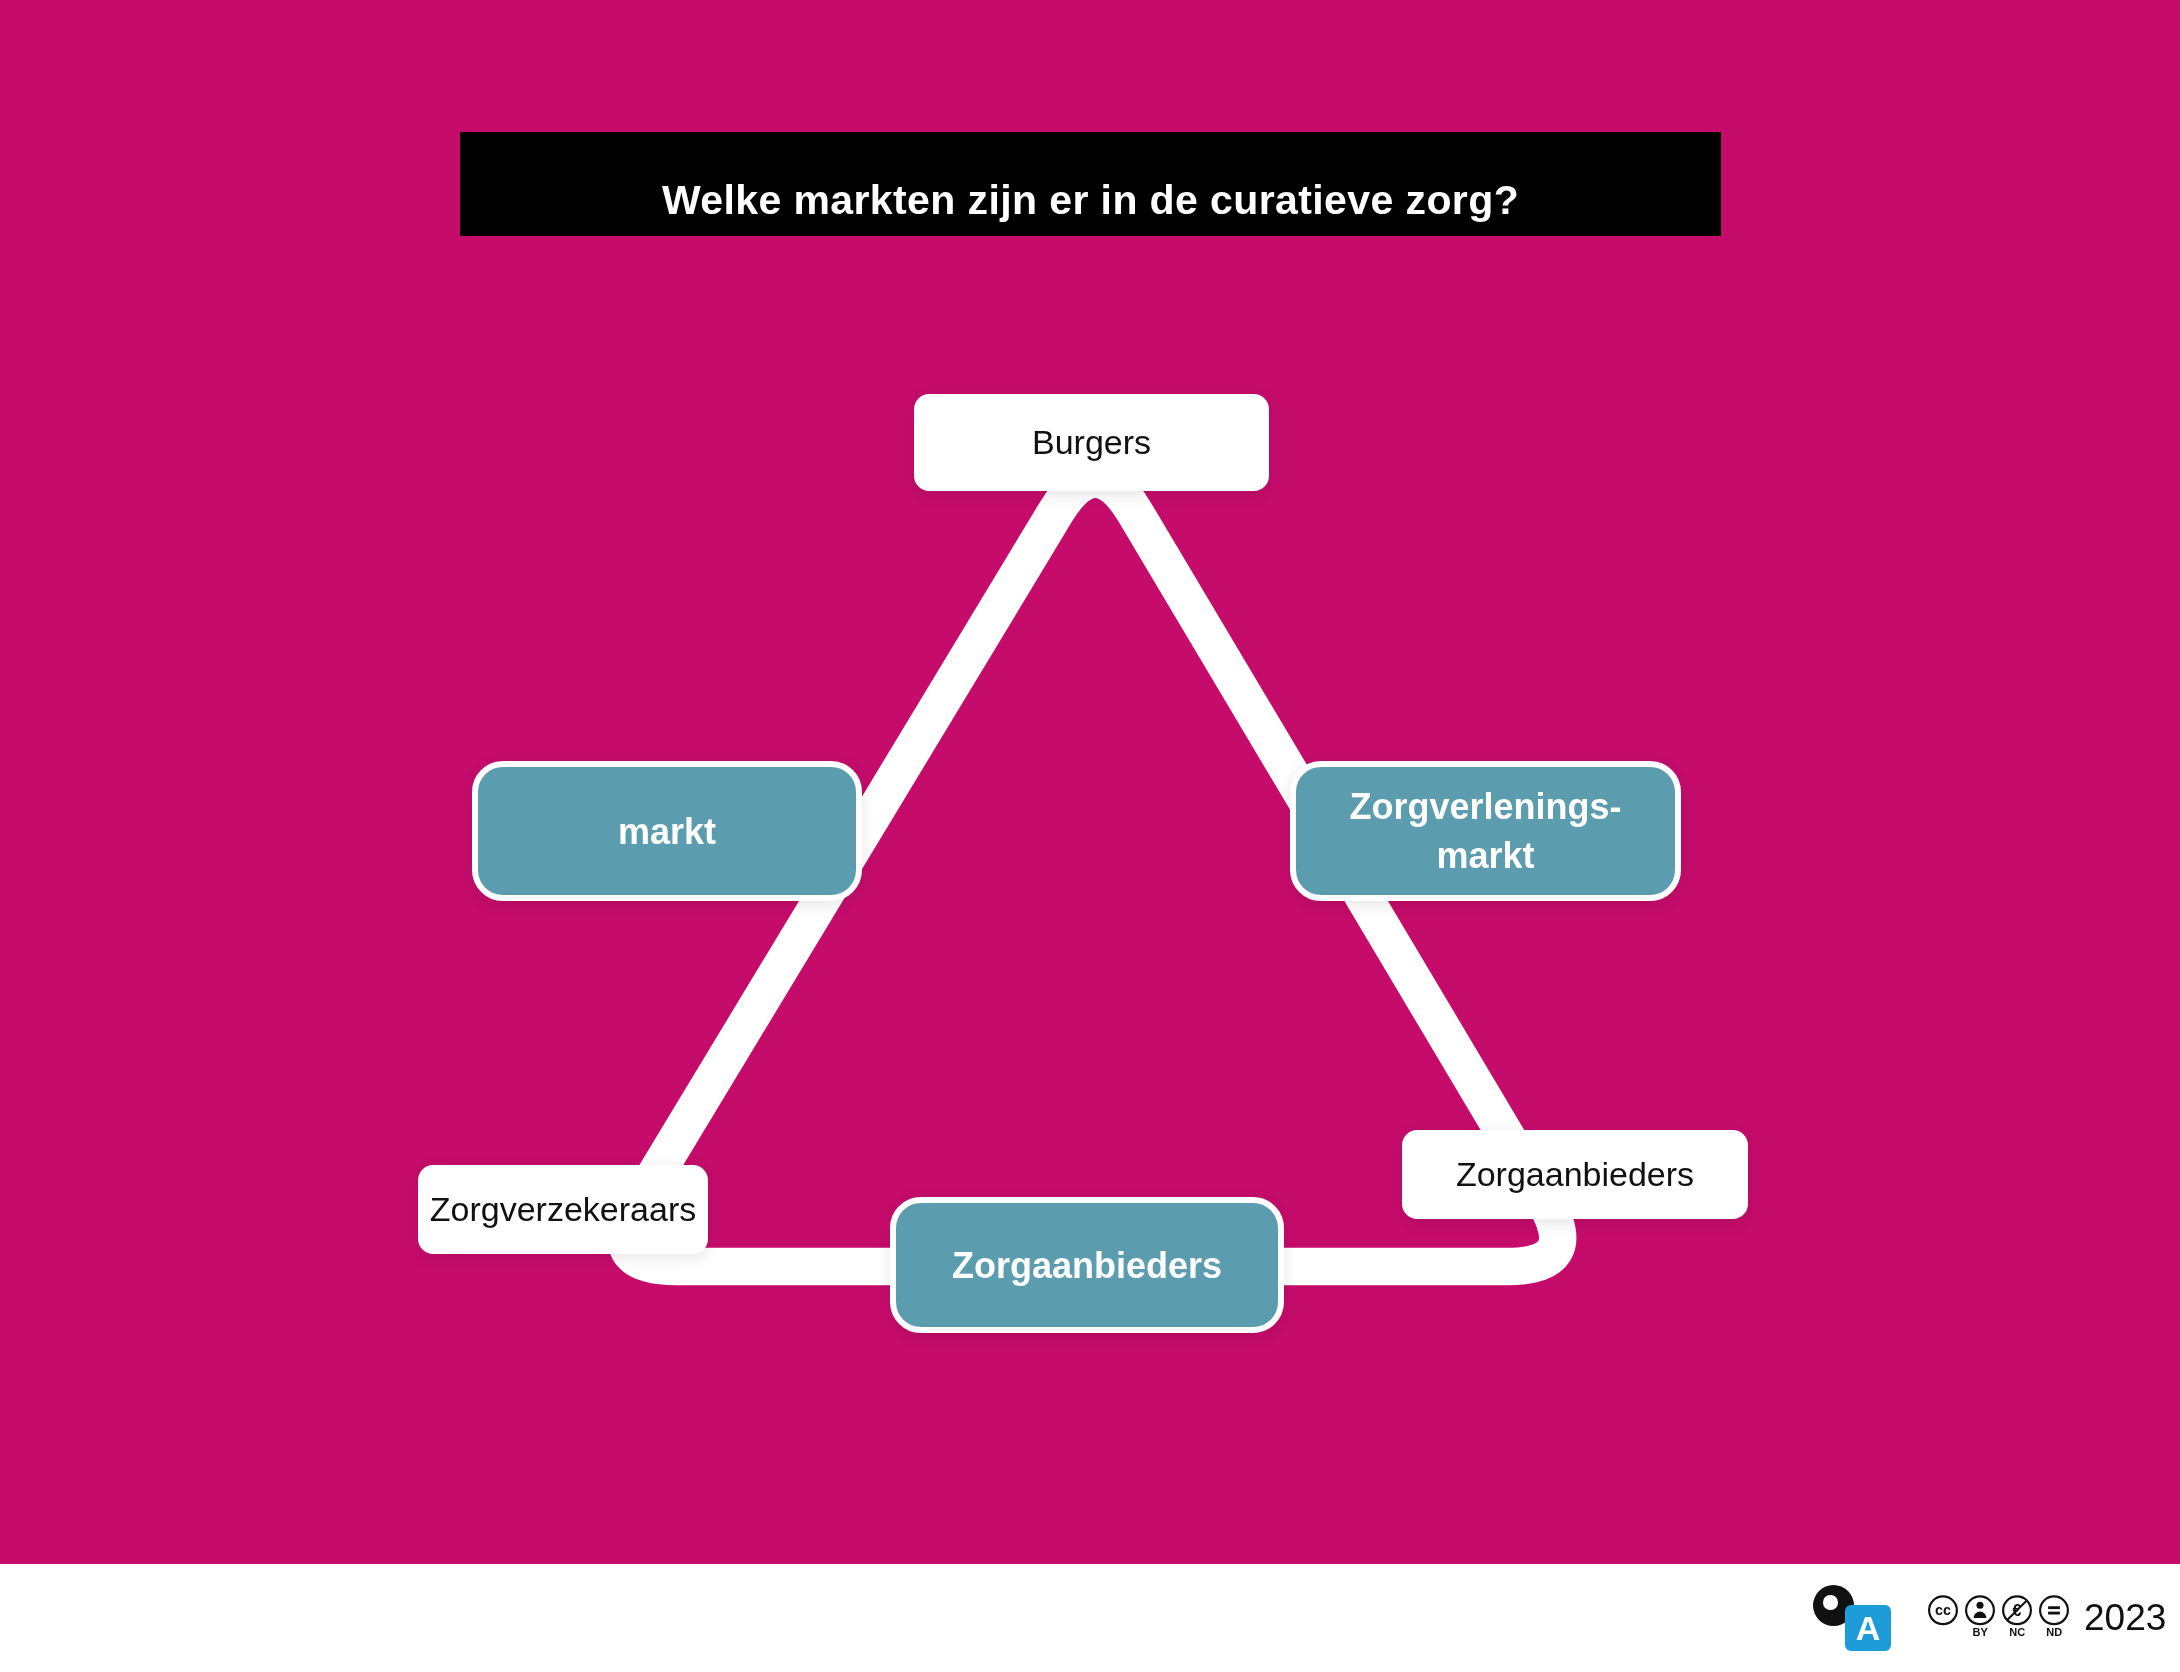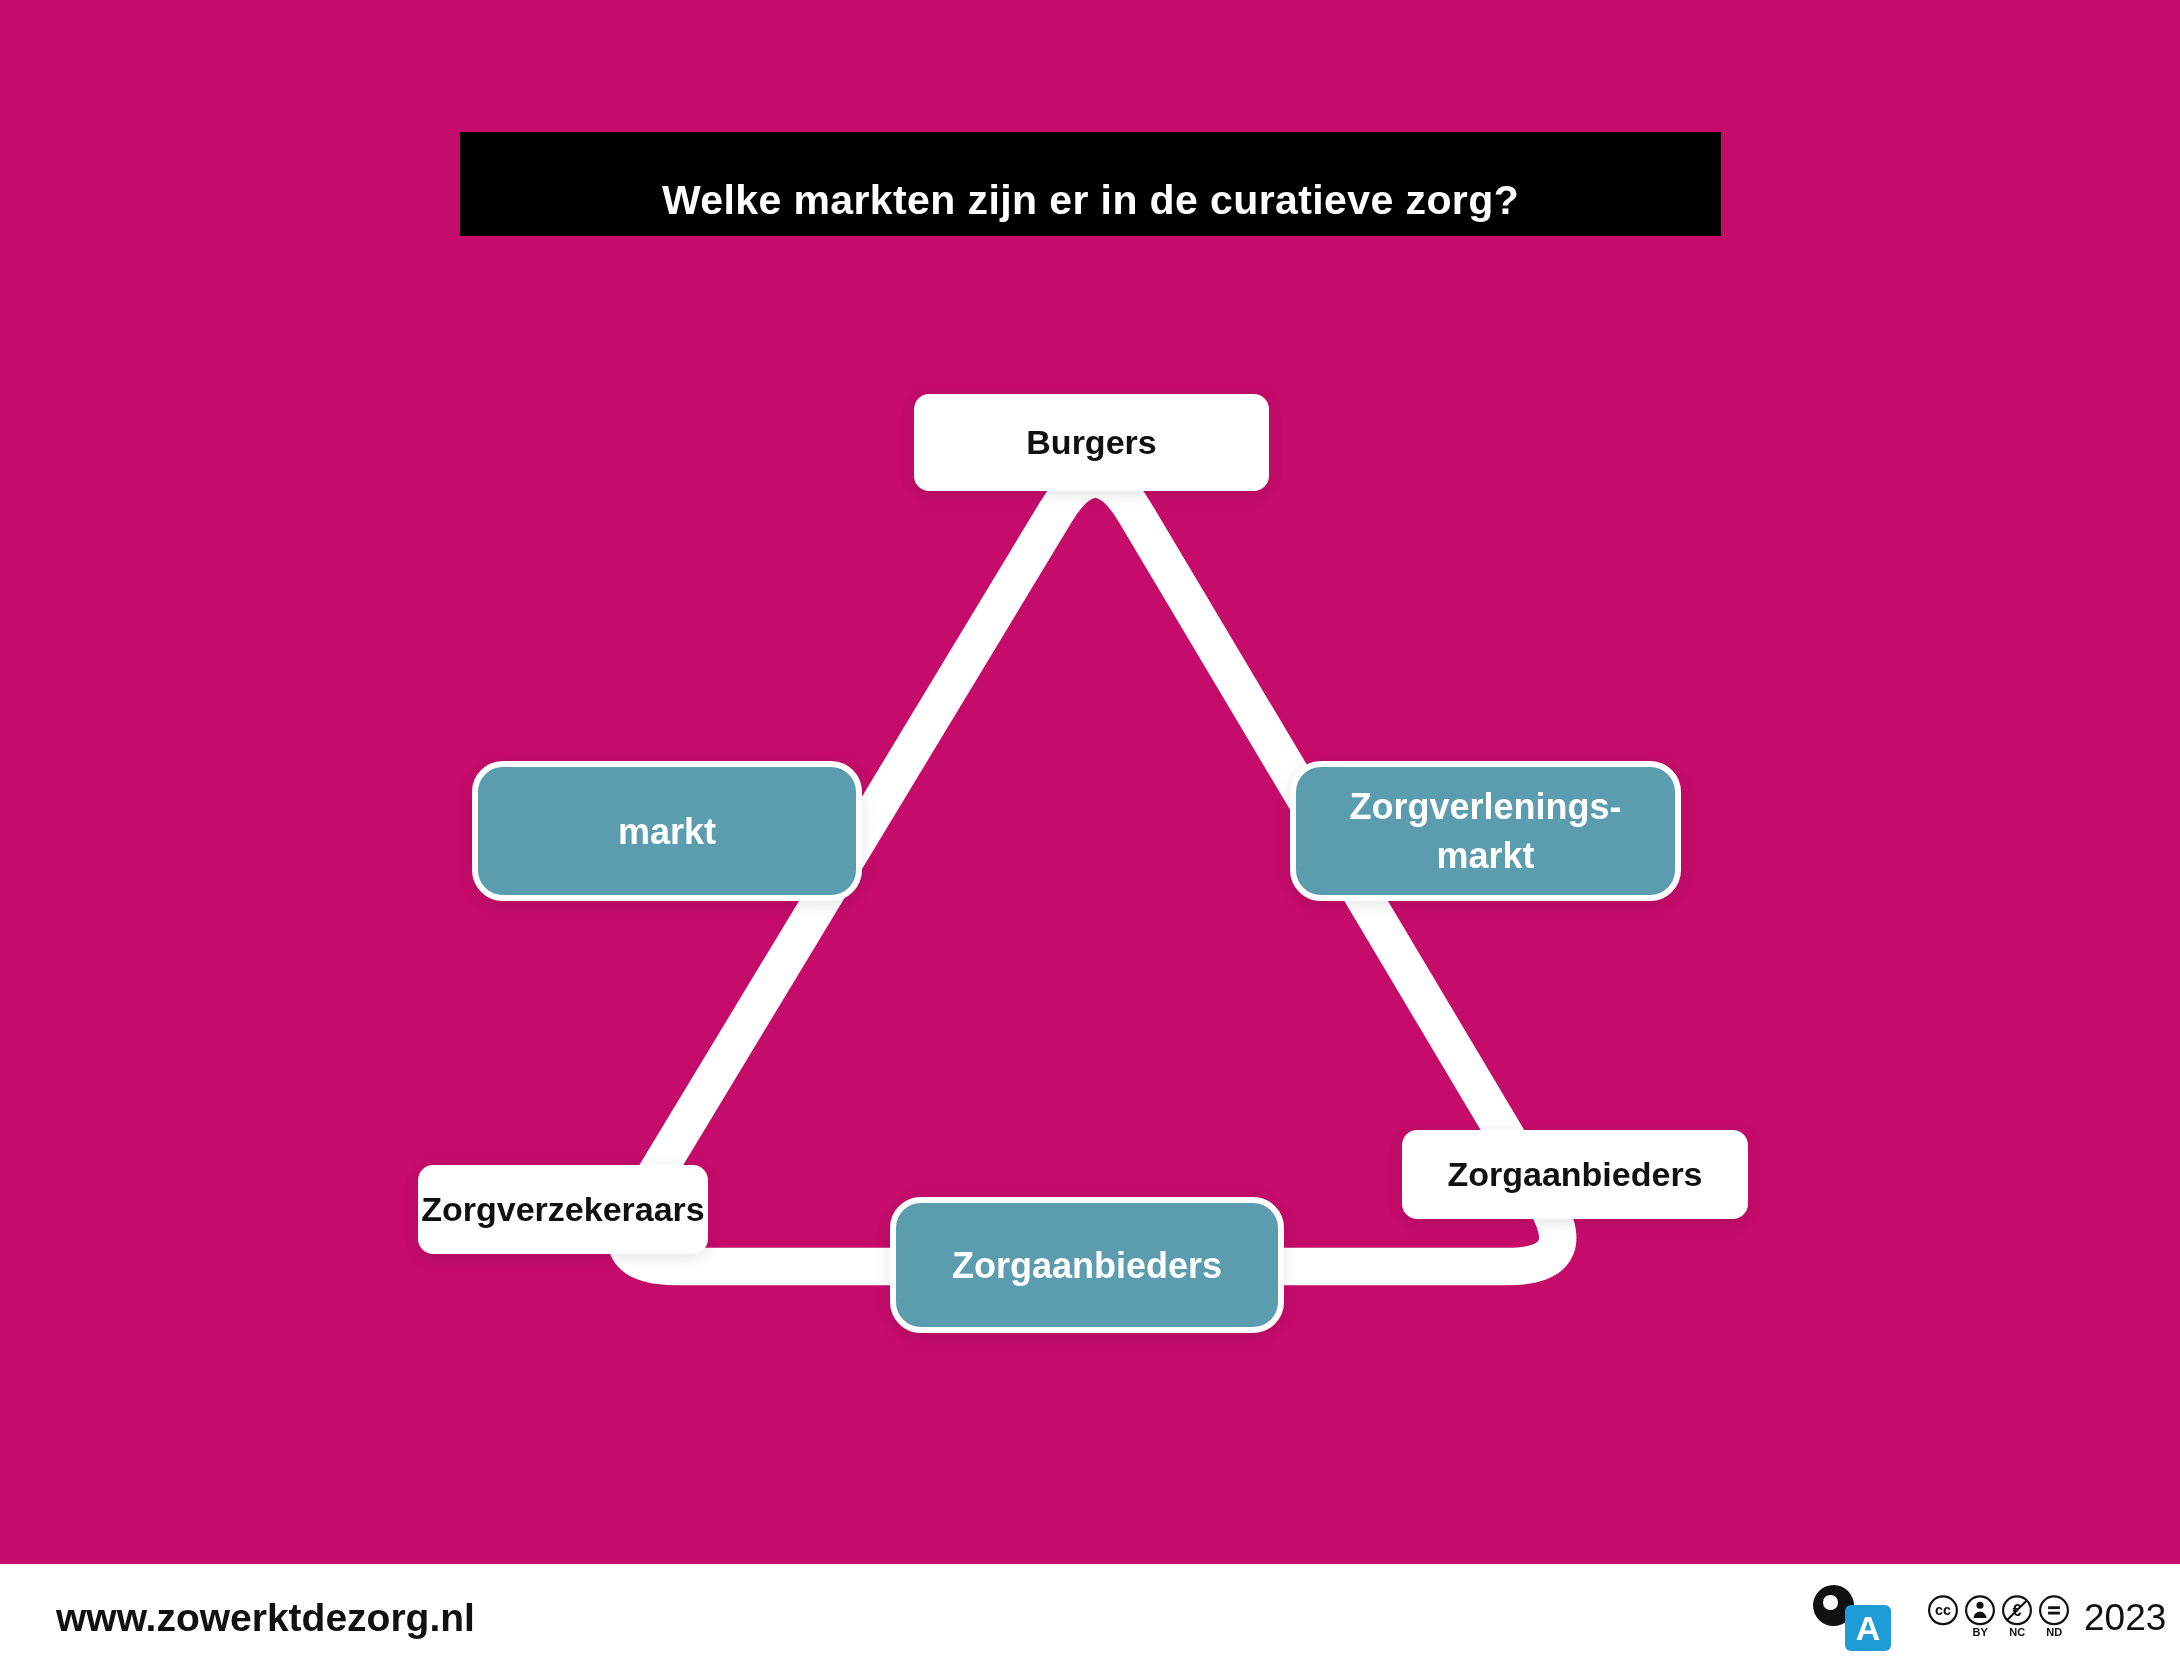--- a/index.html
+++ b/index.html
@@ -36,21 +36,21 @@
     z-index: 1;
   }
 
   
   .node-box {
     position: absolute;
     background: #ffffff;
     border-radius: 15.3px;
     display: flex; align-items: center; justify-content: center;
     color: #111111;
-    font-weight: 700;
+    font-weight: 400;
     font-size: 34px;
     white-space: nowrap;
     z-index: 2;
     box-shadow: 0 3.4px 15.3px rgba(0,0,0,0.10);
   }
   .node-burgers        { left: 914px; top: 394px;  width: 355px; height: 97px; }
   .node-zorgverzekeraars { left: 418px;  top: 1130px; width: 290px; height: 89px; margin-top: 35px; }
   .node-zorgaanbieders { left: 1402px; top: 1130px; width: 346px; height: 89px; }
 
   
@@ -198,21 +198,20 @@
 <div class="market-box market-right">
   <span>Zorgverlenings-</span>
   <span>markt</span>
 </div>
 <div class="market-box market-bottom">
   <span>Zorgaanbieders</span>
 </div>
 
 <div class="footer">
 
-  <div class="website-url">www.zowerktdezorg.nl</div>
 
 
   <div class="a11y-icon">
     <div class="a11y-circle">
       <div class="a11y-dot"></div>
     </div>
     <div class="a11y-square">
       <span>A</span>
     </div>
   </div>

